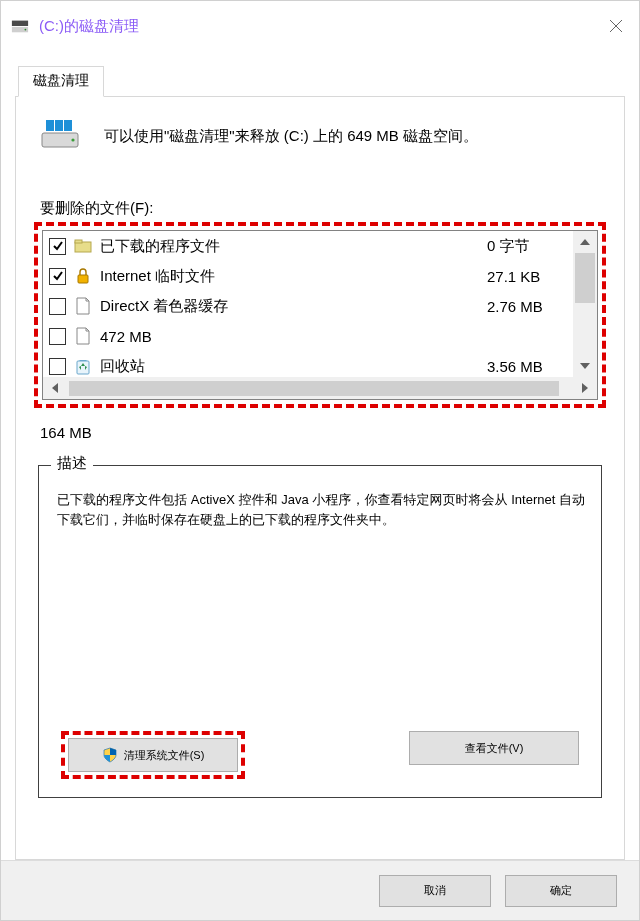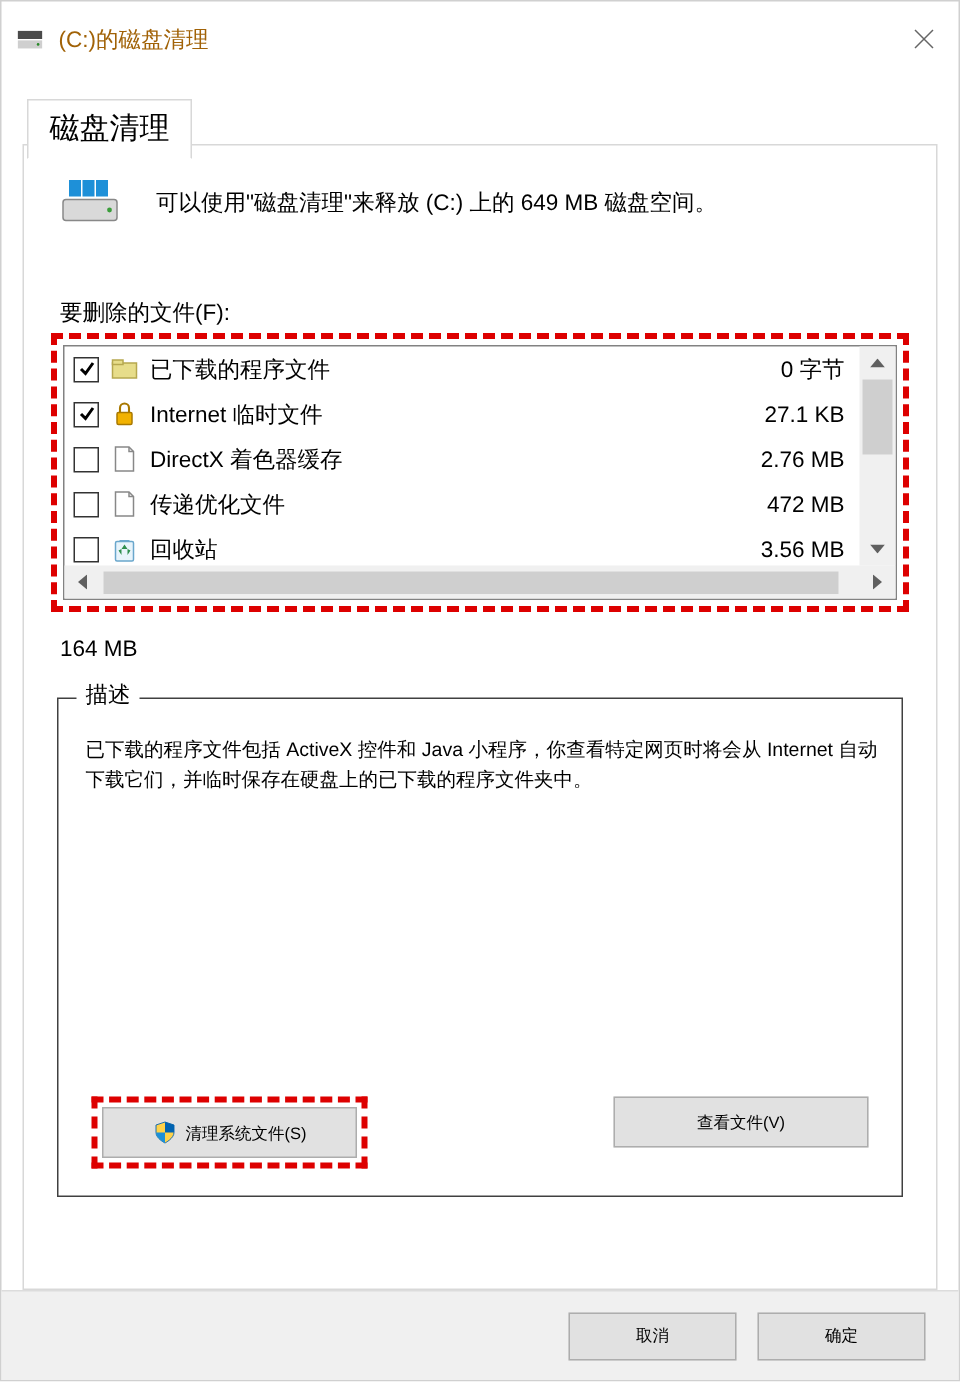--- a/index.html
+++ b/index.html
@@ -10,42 +10,42 @@
     font-size: 15px;
     background: #fff;
     color: #000;
     overflow: hidden;
   }
   .window { width: 640px; height: 921px; display: flex; flex-direction: column; border: 1px solid #d0d0d0; }
   .titlebar {
     height: 38px;
     display: flex; align-items: center;
     padding: 12px 0 0 10px;
-    color: #a16207;
+    color: #8b5cf6;
   }
   .titlebar .title-icon { width: 18px; height: 18px; margin-right: 10px; }
   .titlebar .title-text { flex: 1; font-size: 15px; }
   .titlebar .close-btn {
     width: 46px; height: 36px;
     display: flex; align-items: center; justify-content: center;
     cursor: pointer;
   }
   .titlebar .close-btn svg { width: 14px; height: 14px; stroke: #666; stroke-width: 1; }
 
   .client { flex: 1; position: relative; padding: 24px 14px 0 14px; }
 
   
   .tab-header { position: relative; height: 33px; }
   .tab {
     position: absolute; left: 3px; top: 3px;
     background: #fff;
     border: 1px solid #d8d8d8;
     border-bottom: 1px solid #fff;
     padding: 5px 14px 6px 14px;
-    font-size: 20px;
+    font-size: 14px;
     z-index: 2;
   }
   .tab-panel {
     border: 1px solid #d8d8d8;
     position: absolute;
     left: 14px; right: 14px; top: 57px; bottom: 0;
     background: #fff;
   }
 
   .intro-row { display: flex; align-items: center; padding: 18px 26px 8px 24px; }
@@ -77,21 +77,21 @@
   .row .chk {
     width: 17px; height: 17px;
     border: 1px solid #333;
     margin-right: 8px;
     display: flex; align-items: center; justify-content: center;
     background: #fff;
   }
   .row .chk.checked svg { width: 12px; height: 12px; stroke: #000; stroke-width: 2; fill: none; }
   .row .file-icon { width: 18px; height: 18px; margin-right: 8px; flex-shrink: 0; }
   .row .name { flex: 1; }
-  .row .size { text-align: right; min-width: 80px; padding-right: 4px; }
+  .row .size { text-align: left; min-width: 80px; padding-right: 4px; }
 
   .vscroll {
     position: absolute; right: 0; top: 0; bottom: 22px;
     width: 24px; background: #f0f0f0;
     display: flex; flex-direction: column;
   }
   .vscroll .arrow { height: 22px; display:flex; align-items:center; justify-content:center; }
   .vscroll .thumb { flex: 0 0 50px; background: #cfcfcf; margin: 0 2px; }
   .vscroll .track { flex: 1; }
 
@@ -243,21 +243,20 @@
                   </svg></span>
                 <span class="name">DirectX 着色器缓存</span>
                 <span class="size">2.76 MB</span>
               </div>
               <div class="row">
                 <span class="chk"></span>
                 <span class="file-icon"><svg viewBox="0 0 18 18">
                     <path d="M3 1 H12 L15 4 V17 H3 Z" fill="#fff" stroke="#888"></path>
                     <path d="M12 1 V4 H15" fill="none" stroke="#888"></path>
                   </svg></span>
-                <span class="name">传递优化文件</span>
                 <span class="size">472 MB</span>
               </div>
               <div class="row">
                 <span class="chk"></span>
                 <span class="file-icon"><svg viewBox="0 0 18 18">
                     <rect x="3" y="4" width="12" height="13" rx="1" fill="#e8f4fb" stroke="#6aa7cc"></rect>
                     <path d="M6 3 h6 l1 1 h-8 z" fill="#6aa7cc"></path>
                     <path d="M9 6 l2 3 h-4 z M7 13 l-2 -3 l2 -1 z M11 13 l2 -3 l-2 -1 z" fill="#2f8f4e"></path>
                   </svg></span>
                 <span class="name">回收站</span>

